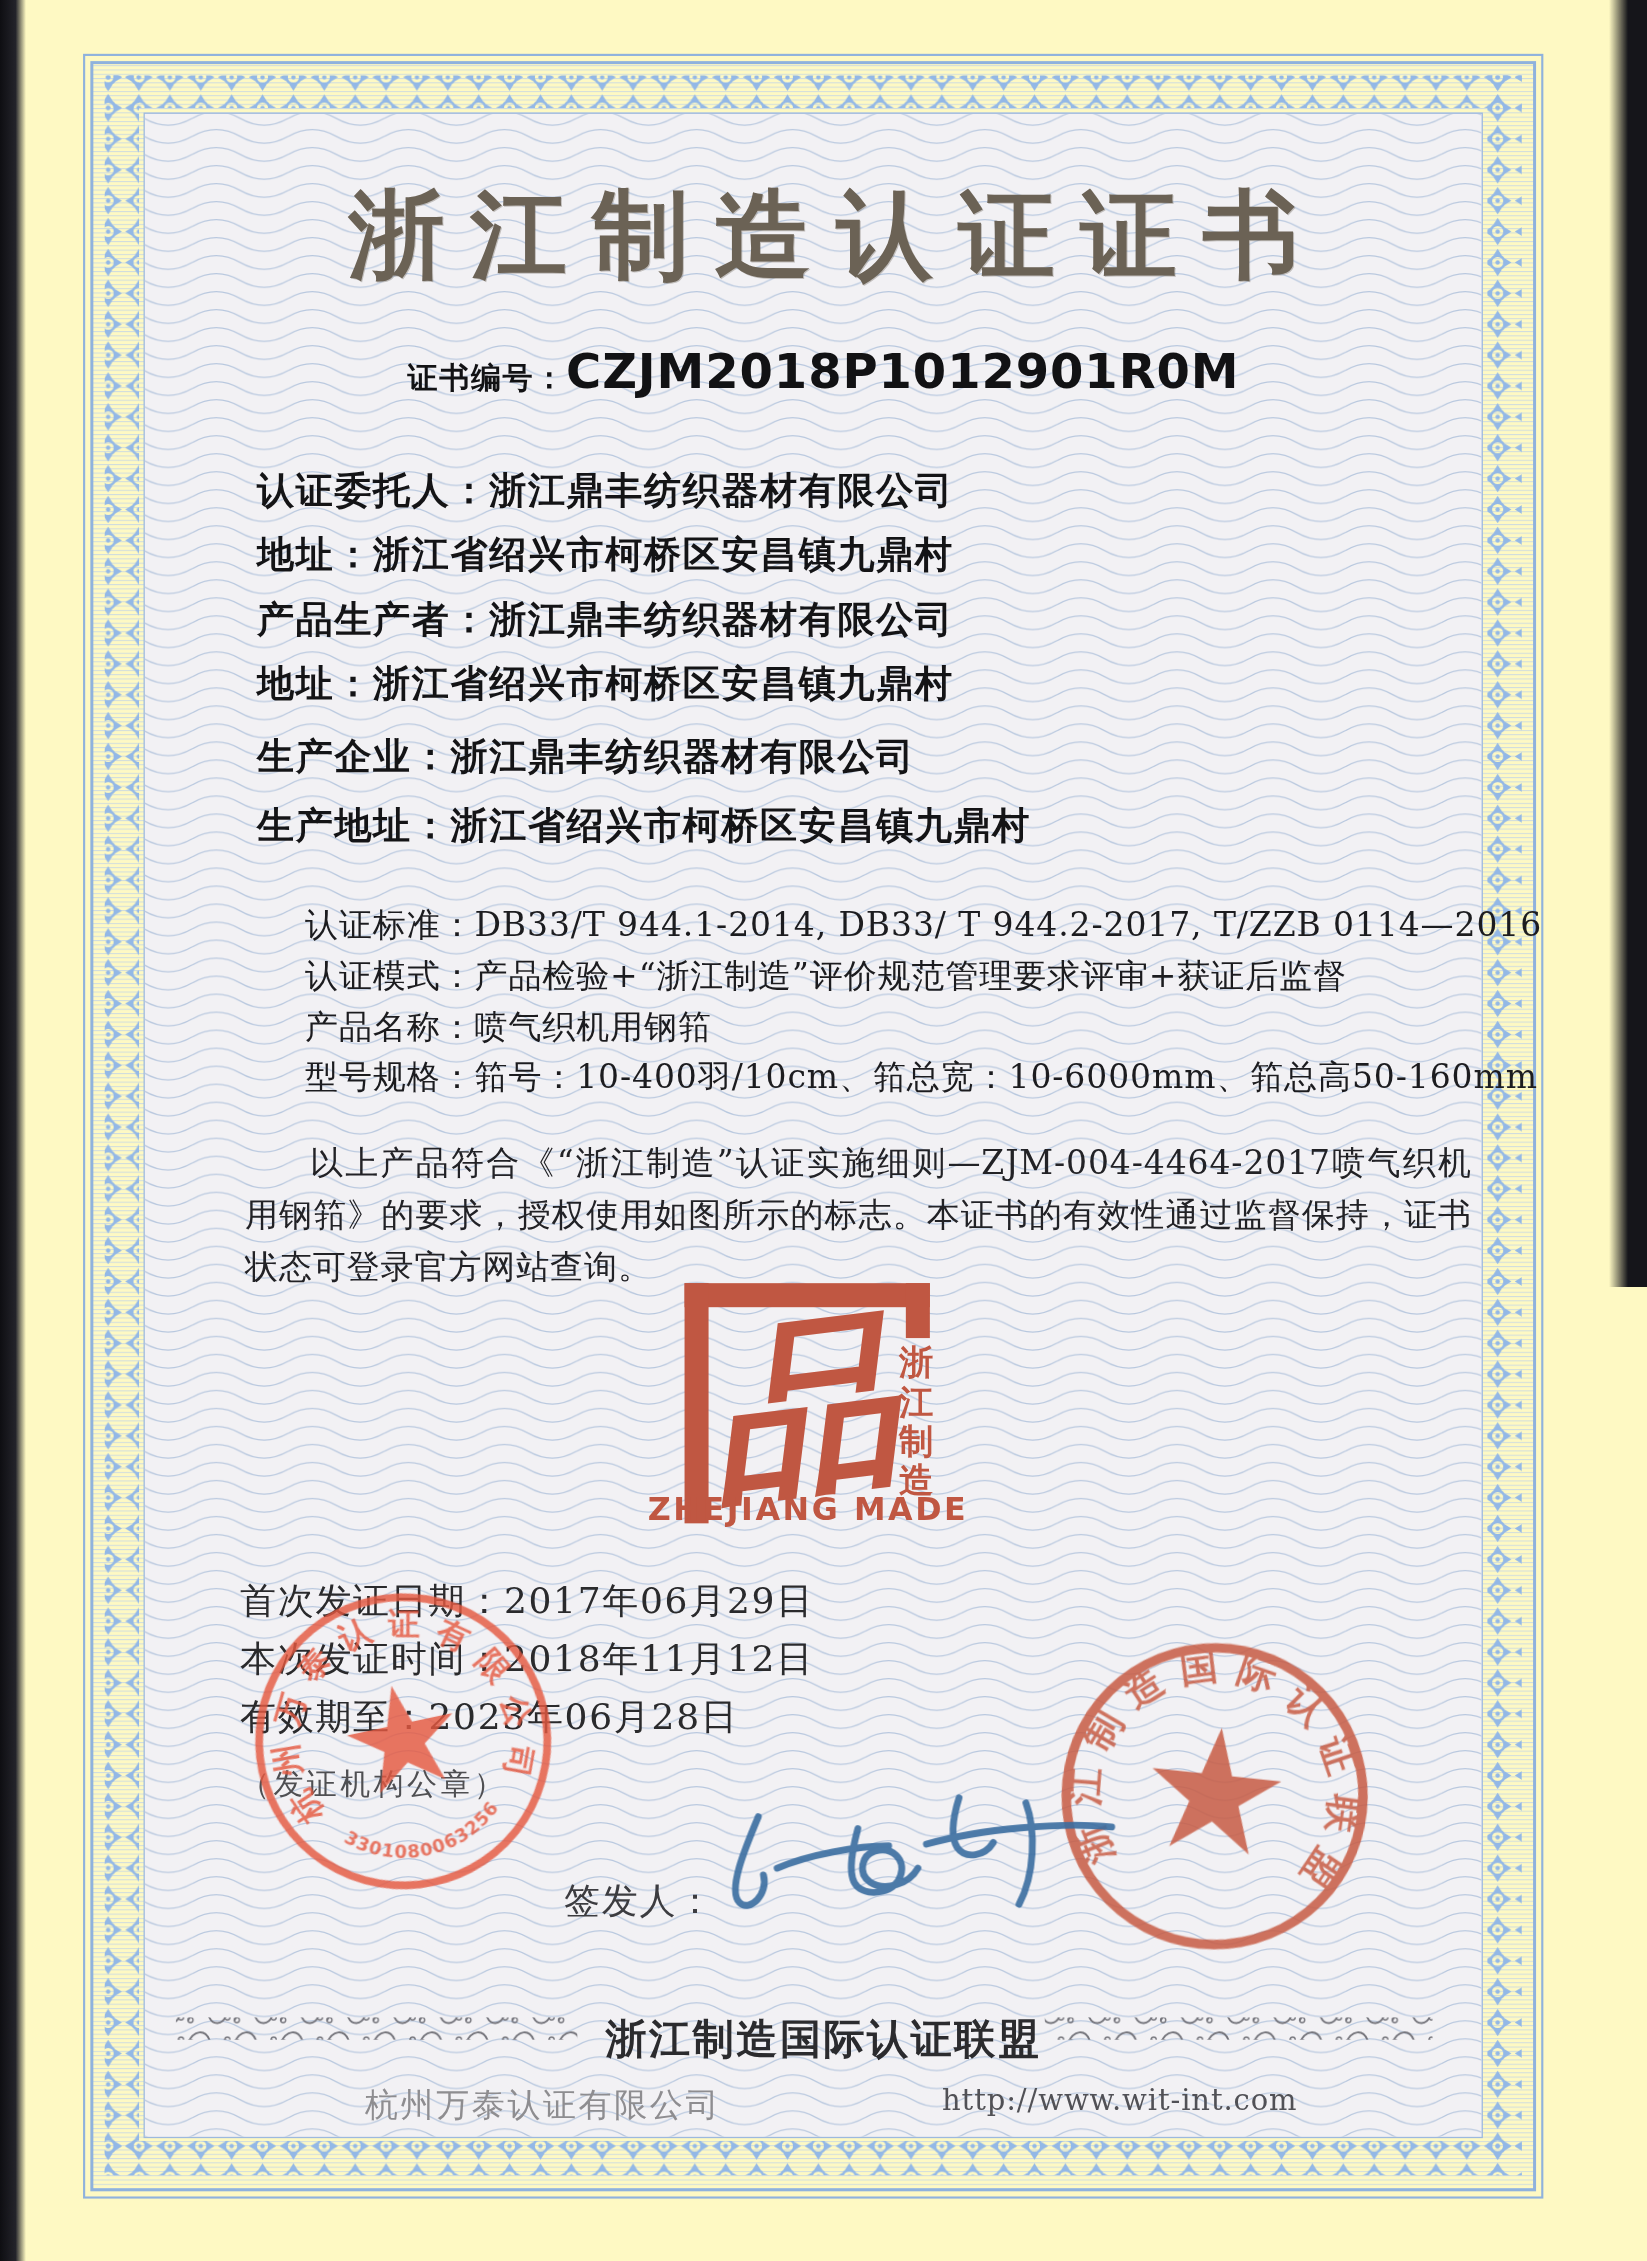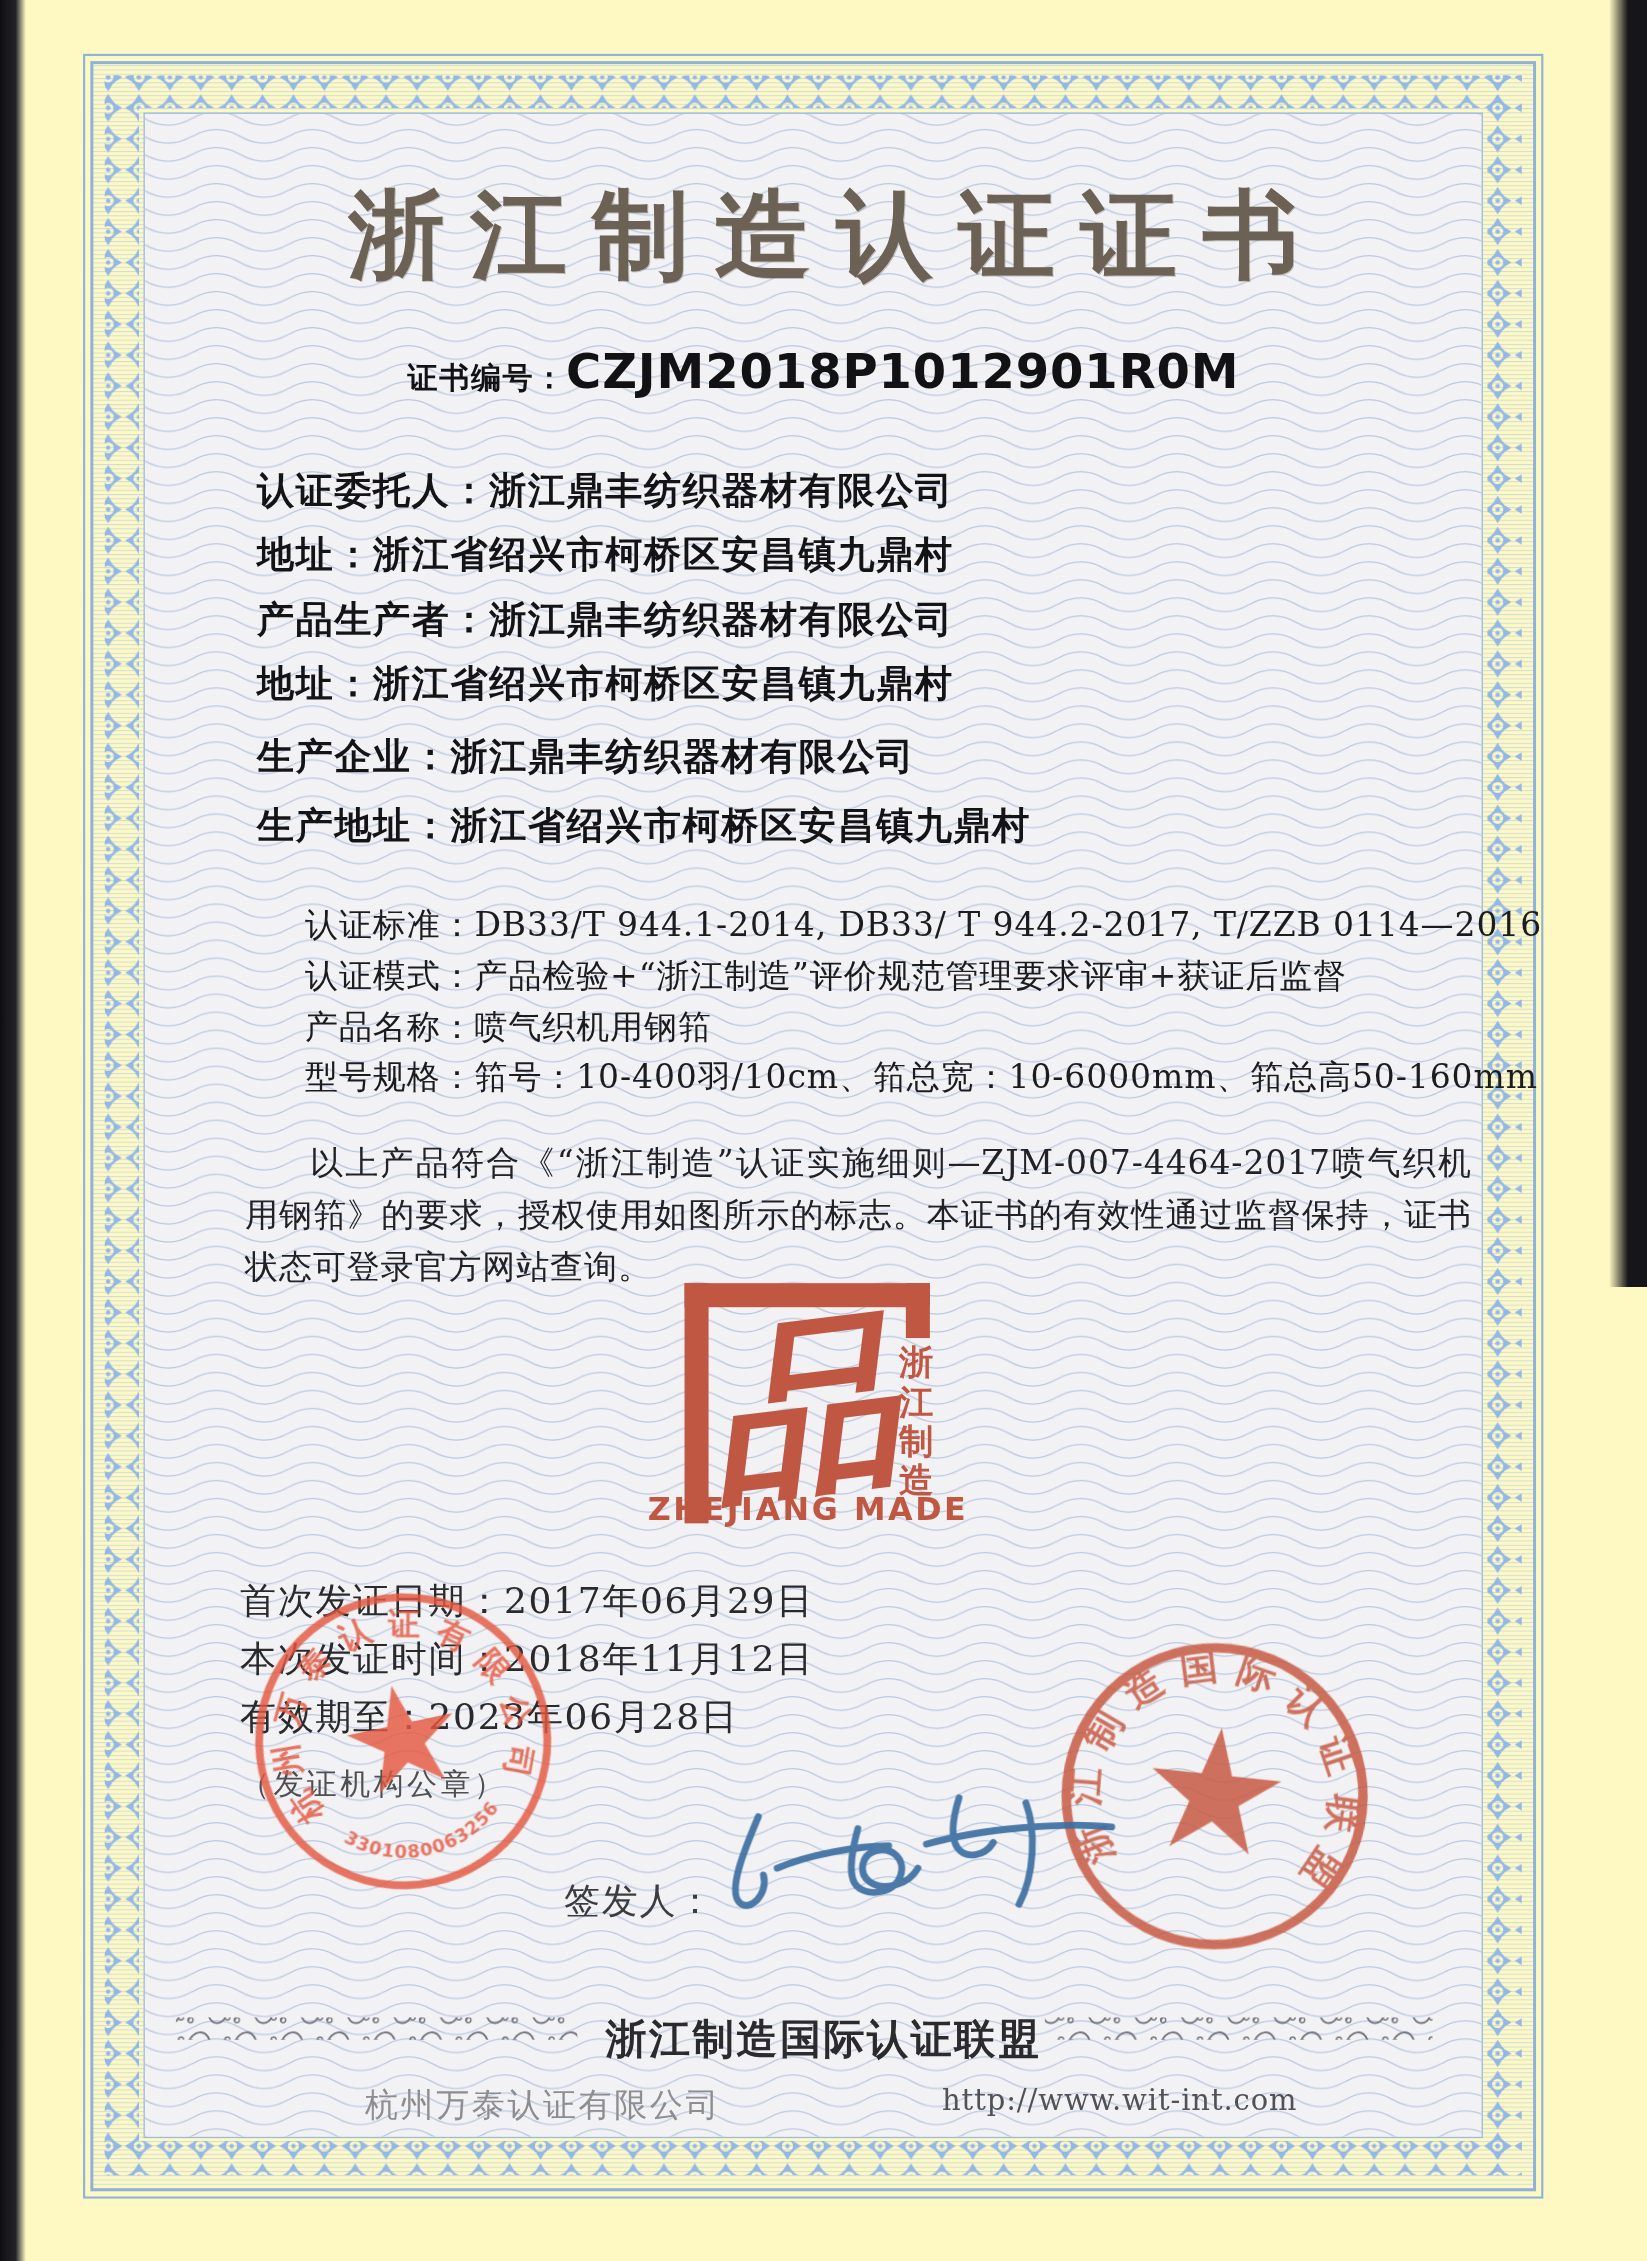--- a/index.html
+++ b/index.html
@@ -85,21 +85,21 @@
   <div class="txt info" style="top:595px">产品生产者：浙江鼎丰纺织器材有限公司</div>
   <div class="txt info" style="top:659px">地址：浙江省绍兴市柯桥区安昌镇九鼎村</div>
   <div class="txt info" style="top:732px">生产企业：浙江鼎丰纺织器材有限公司</div>
   <div class="txt info" style="top:801px">生产地址：浙江省绍兴市柯桥区安昌镇九鼎村</div>
 
   <div class="txt spec" style="top:903px">认证标准：DB33/T 944.1-2014, DB33/ T 944.2-2017, T/ZZB 0114—2016</div>
   <div class="txt spec" style="top:954px">认证模式：产品检验+“浙江制造”评价规范管理要求评审+获证后监督</div>
   <div class="txt spec" style="top:1005px">产品名称：喷气织机用钢筘</div>
   <div class="txt spec" style="top:1055px">型号规格：筘号：10-400羽/10cm、筘总宽：10-6000mm、筘总高50-160mm</div>
 
-  <div class="para">以上产品符合《“浙江制造”认证实施细则—ZJM-007-4464-2017喷气织机用钢筘》的要求，授权使用如图所示的标志。本证书的有效性通过监督保持，证书状态可登录官方网站查询。</div>
+  <div class="para">以上产品符合《“浙江制造”认证实施细则—ZJM-004-4464-2017喷气织机用钢筘》的要求，授权使用如图所示的标志。本证书的有效性通过监督保持，证书状态可登录官方网站查询。</div>
 
   <div class="txt dateline" style="top:1577px">首次发证日期：2017年06月29日</div>
   <div class="txt dateline" style="top:1635px">本次发证时间：2018年11月12日</div>
   <div class="txt dateline" style="top:1693px">有效期至：2023年06月28日</div>
   <div class="txt stampnote">（发证机构公章）</div>
   <div class="txt issuer">签发人：</div>
 
   <div class="txt alliance">浙江制造国际认证联盟</div>
   <div class="txt f-company">杭州万泰认证有限公司</div>
   <div class="txt f-url">http://www.wit-int.com</div>

